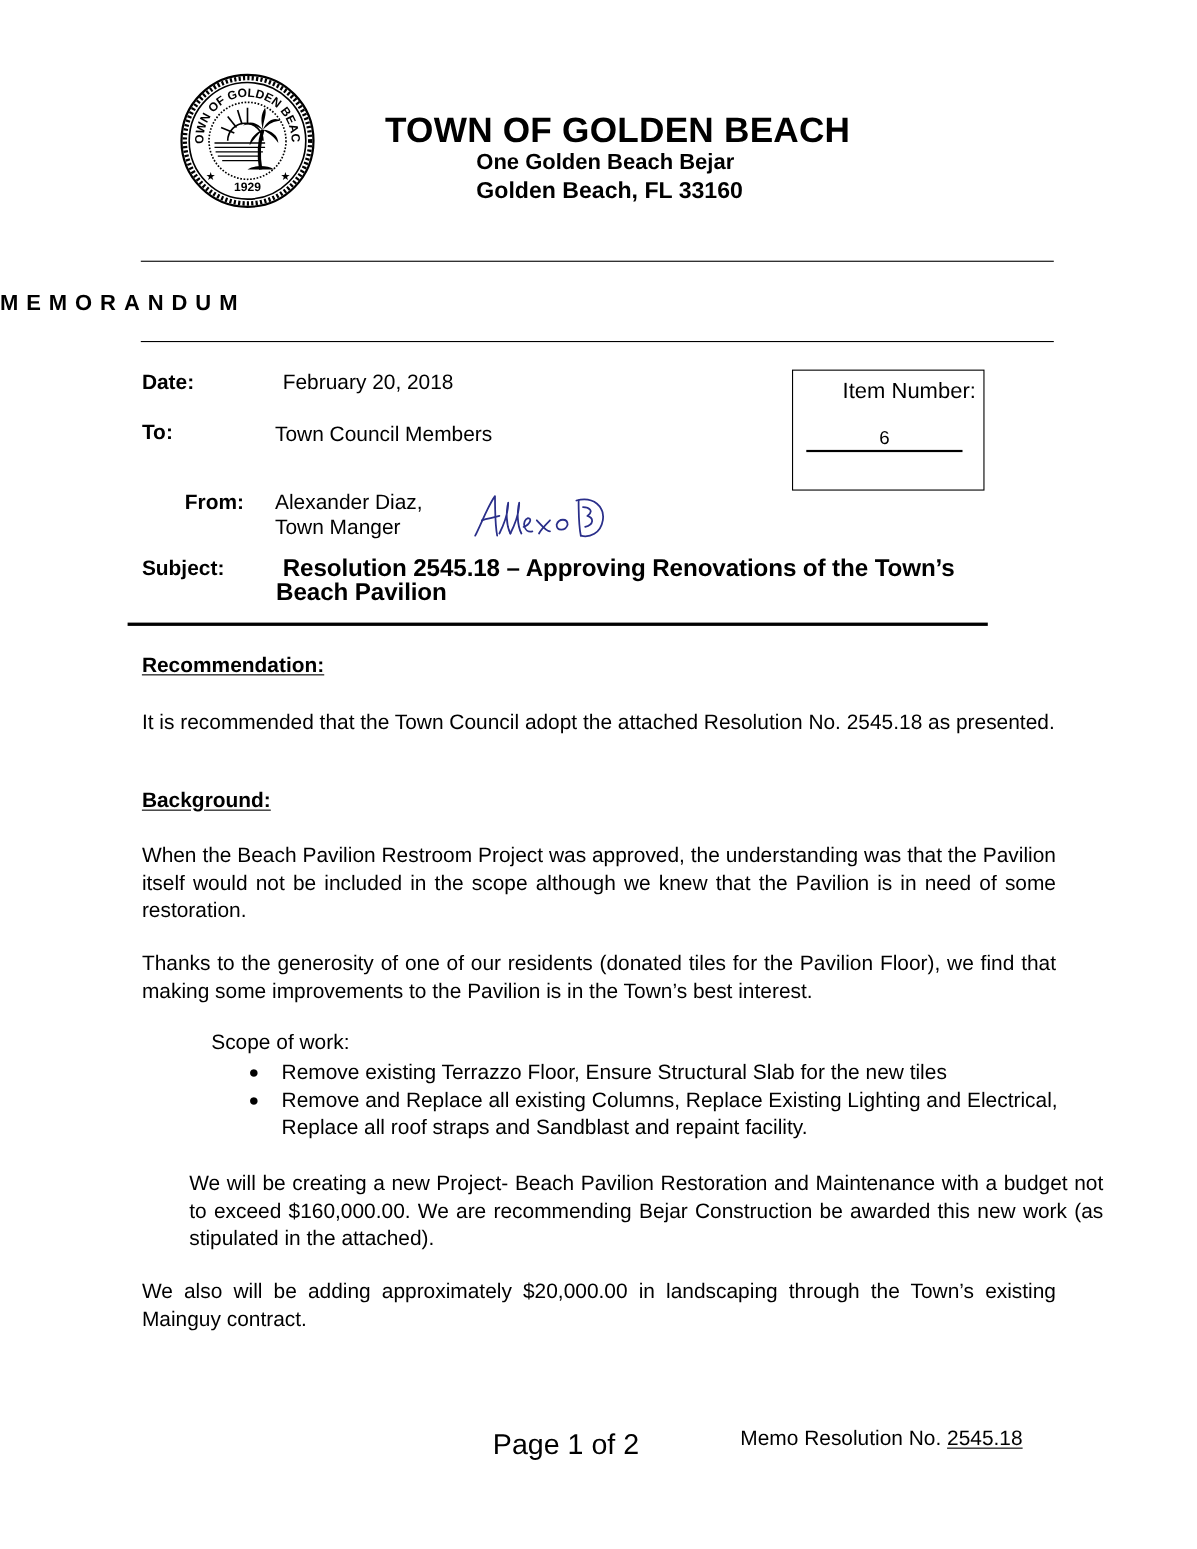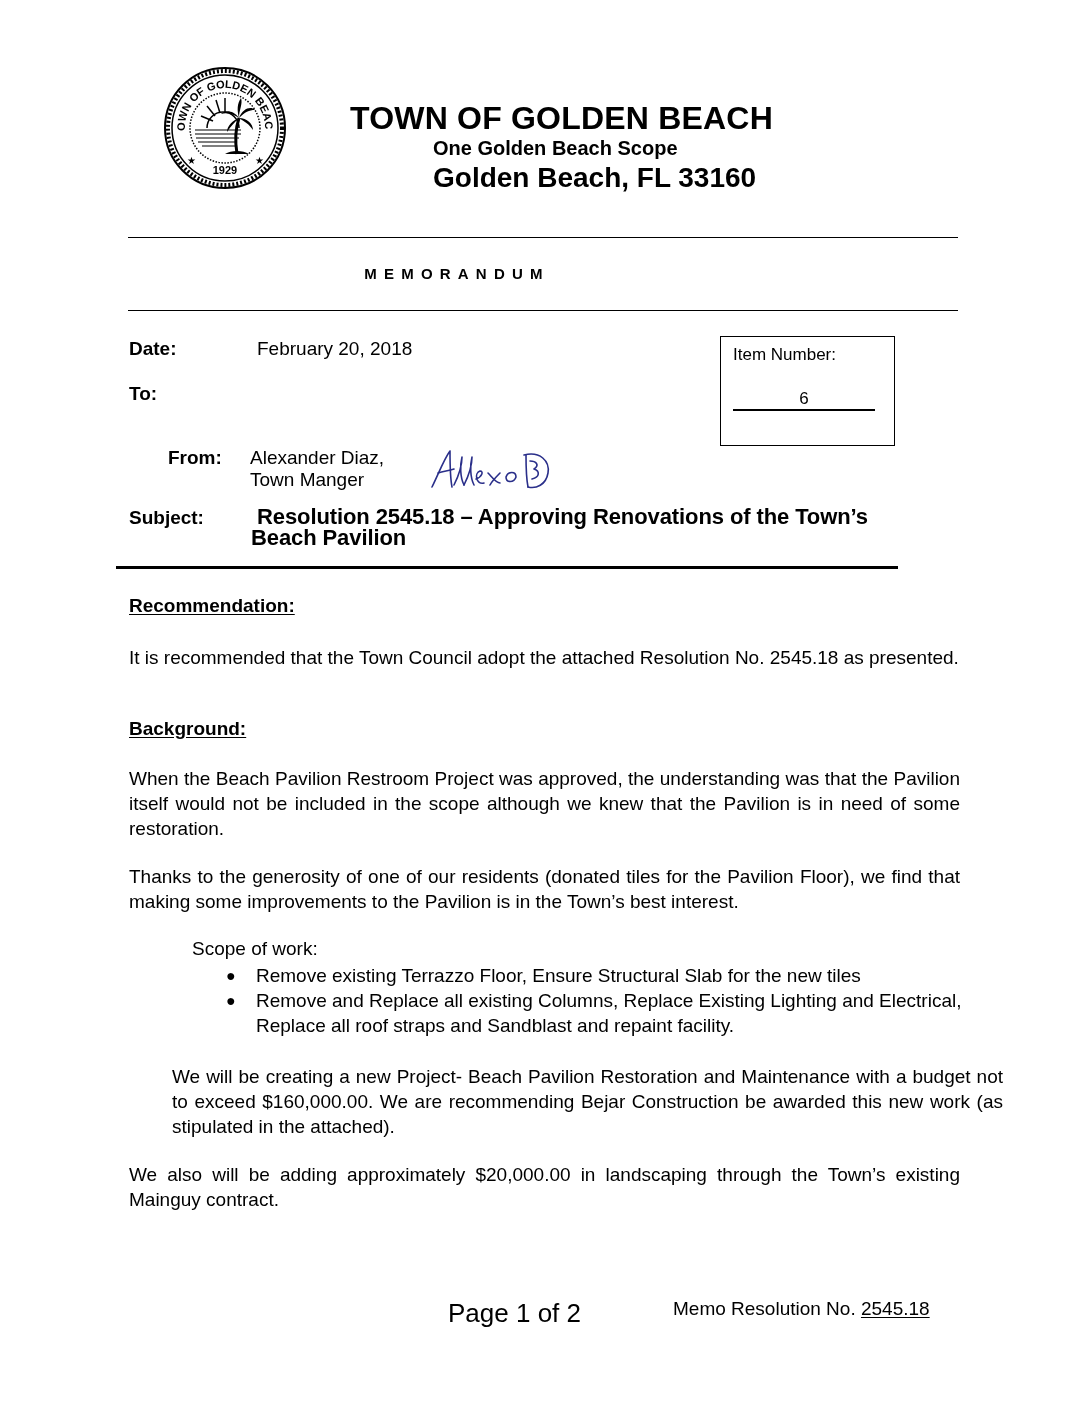--- a/index.html
+++ b/index.html
@@ -30,35 +30,34 @@
       letter-spacing: 0.2px;
       white-space: nowrap;
     }
     .addr1 {
       left: 433px; top: 137px;
       font-size: 20px; font-weight: bold;
       white-space: nowrap;
     }
     .addr2 {
       left: 433px; top: 162px;
-      font-size: 28px; font-weight: bold;
+      font-size: 21px; font-weight: bold;
       white-space: nowrap;
     }
 
     .rule-thin {
       height: 0;
       border-top: 1.5px solid #000;
     }
     .rule1 { left: 128px; top: 237px; width: 830px; }
     .rule2 { left: 128px; top: 310px; width: 830px; }
 
     .memo-title {
       left: 0; width: 914px; top: 265px;
-      text-align: center;
-      font-size: 15px; font-weight: bold;
+      font-size: 20px; font-weight: bold;
       letter-spacing: 7.2px;
       padding-left: 0;
     }
 
     
     .lbl {
       font-size: 19px; font-weight: bold;
       white-space: nowrap;
     }
     .val {
@@ -96,22 +95,22 @@
     }
 
     
     .item-box {
       left: 720px; top: 336px;
       width: 175px; height: 110px;
       border: 1.5px solid #000;
       box-sizing: border-box;
     }
     .item-lbl {
-      left: 733px; top: 345px;
-      font-size: 17px;
+      left: 766px; top: 345px;
+      font-size: 20px;
       white-space: nowrap;
     }
     .item-num {
       left: 733px; top: 389px;
       width: 142px;
       text-align: center;
       font-size: 17px;
       border-bottom: 2px solid #000;
       line-height: 20px;
     }
@@ -217,32 +216,33 @@
     <path d="M 76 52 C 76 44, 80 38, 78 32 C 74 38, 74 44, 76 52 Z" fill="#000"></path>
     <path d="M 62 88 C 68 84, 80 84, 86 88 Z" fill="#000"></path>
 
     <text x="24" y="98" font-size="10" font-family="DejaVu Sans, sans-serif">★</text>
     <text x="92" y="98" font-size="10" font-family="DejaVu Sans, sans-serif">★</text>
     <text x="62" y="108" text-anchor="middle" font-family="Liberation Sans, sans-serif" font-weight="bold" font-size="11">1929</text>
   </svg>
 </div>
 
 <div class="abs town-title">TOWN OF GOLDEN BEACH</div>
-<div class="abs addr1">One Golden Beach Scope</div>
+<div class="abs addr1">One Golden Beach Bejar</div>
 <div class="abs addr2">Golden Beach, FL  33160</div>
 
 <div class="abs rule-thin rule1"></div>
 <div class="abs memo-title">MEMORANDUM</div>
 <div class="abs rule-thin rule2"></div>
 
 <div class="abs lbl date-lbl">Date:</div>
 <div class="abs val date-val">February 20, 2018</div>
 
 <div class="abs lbl to-lbl">To:</div>
 <div class="abs val to-val">
+  <div>Town Council Members</div>
 </div>
 
 <div class="abs lbl from-lbl">From:</div>
 <div class="abs val from-val">
   <div>Alexander Diaz,</div>
   <div>Town Manger</div>
 </div>
 
 <div class="abs signature">
   <svg width="130" height="46" viewBox="0 0 130 46">

